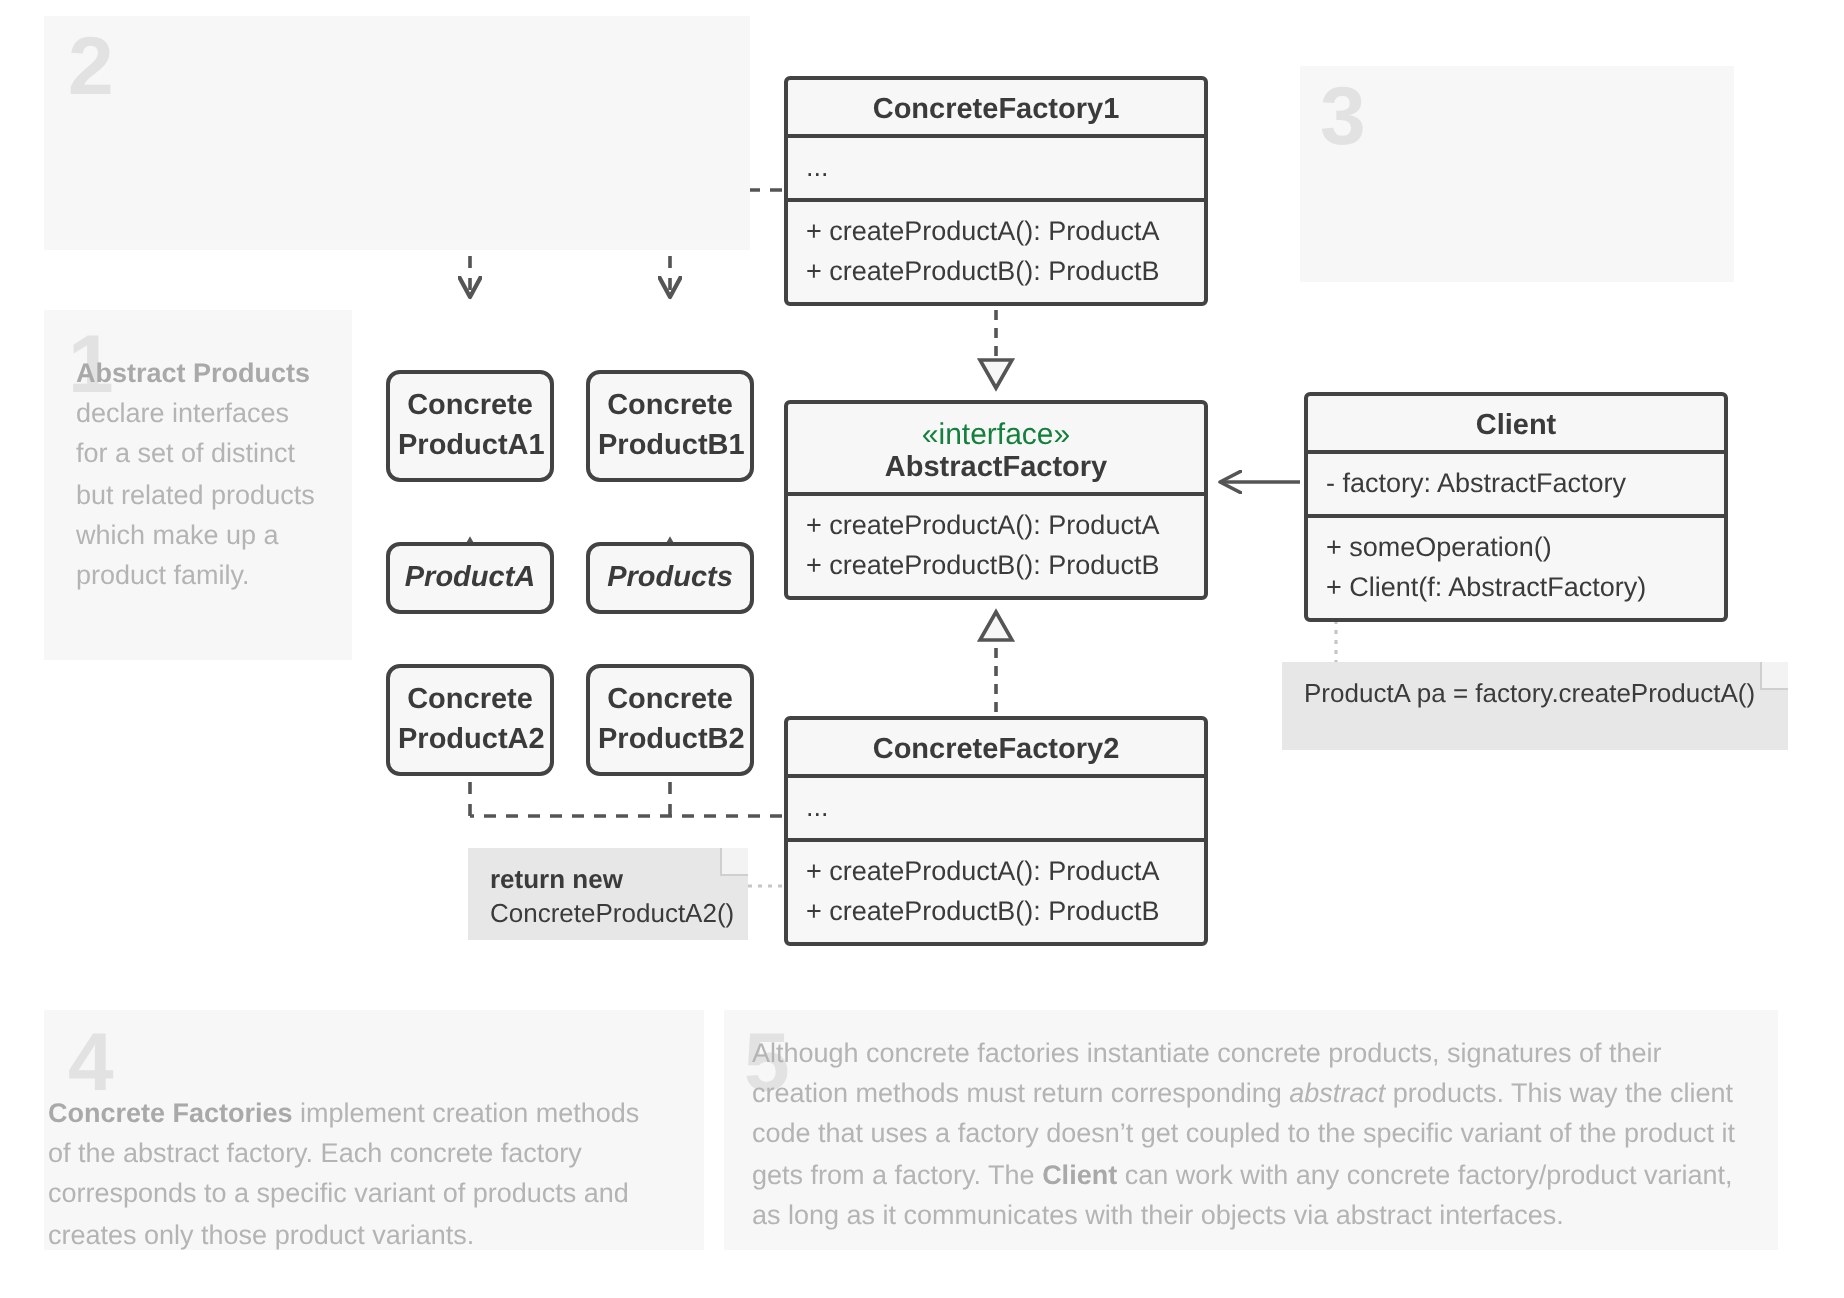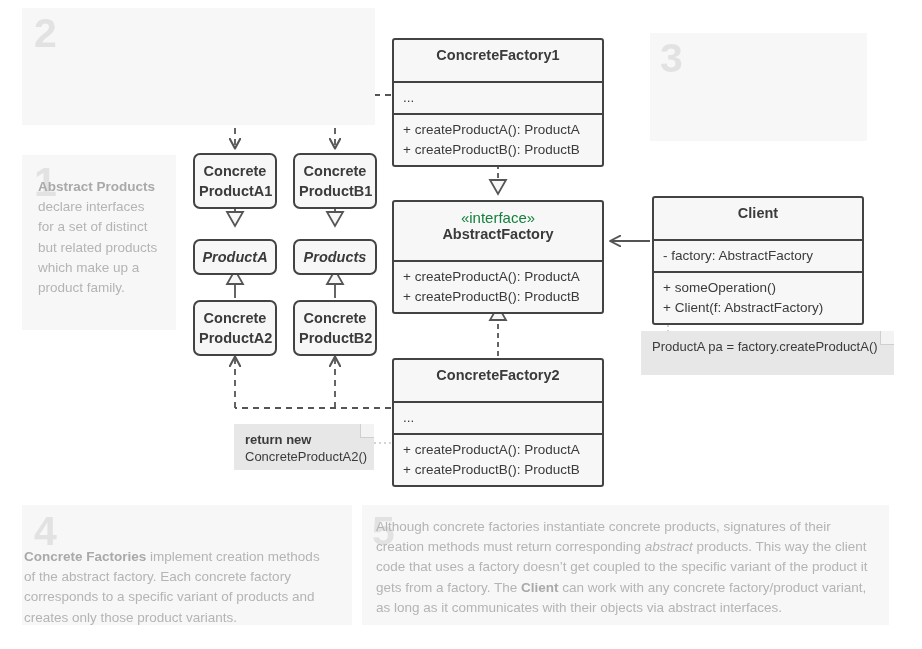--- a/index.html
+++ b/index.html
@@ -76,34 +76,35 @@
   }
   .uml .sec {
     box-sizing: border-box;
     padding: 5px 9px;
   }
   .uml .sec + .sec { border-top: 2px solid #434343; }
   .uml .title {
     text-align: center;
     font-weight: 700;
     font-size: 14.5px;
-    padding: 7px 8px 18px;
+    padding: 7px 8px 4px;
     line-height: 16px;
   }
   .uml .stereo {
     display: block;
     font-weight: 400;
     font-size: 15px;
     color: #15803d;
     line-height: 17px;
   }
   .uml .row { line-height: 20px; white-space: nowrap; }
   .uml.small {
     border-radius: 7px;
     text-align: center;
+    margin-top: 32px;
   }
   .uml.small .title {
     font-weight: 700;
     font-size: 14.5px;
     line-height: 20px;
     padding: 6px 4px;
   }
   .uml.small.iface .title { font-style: italic; }
 
   

